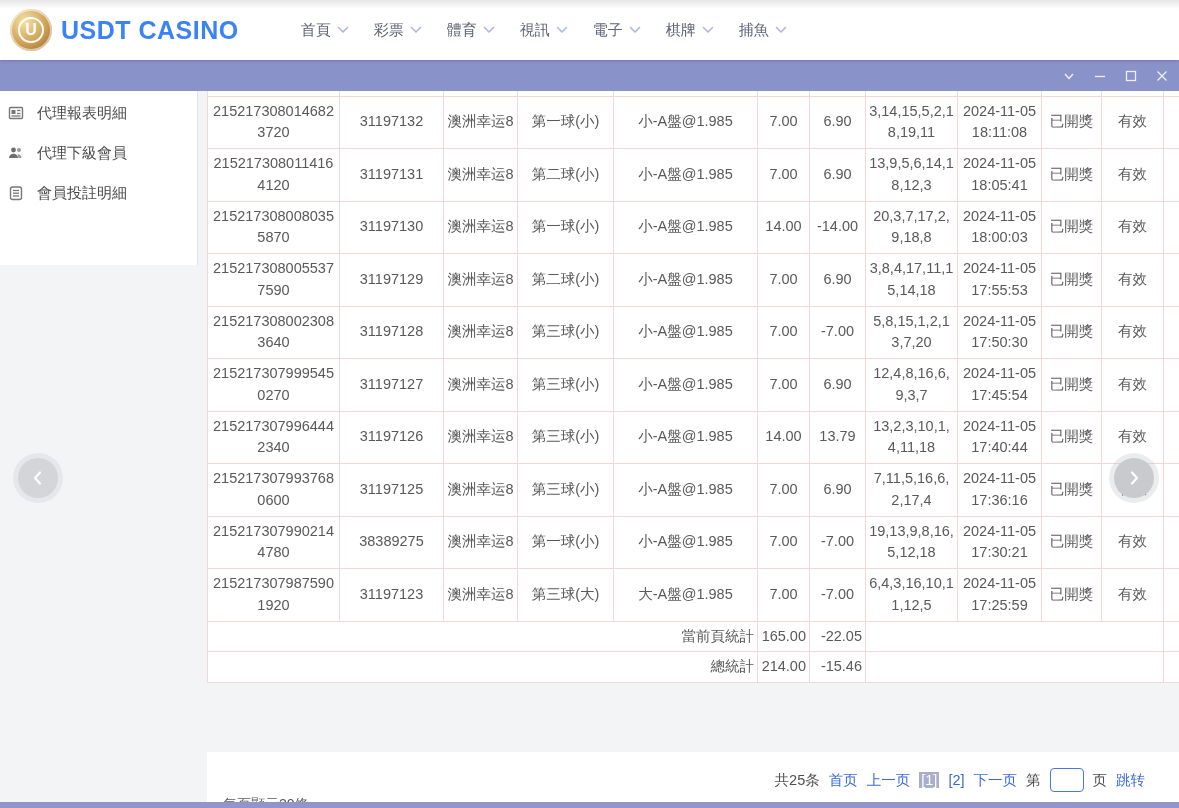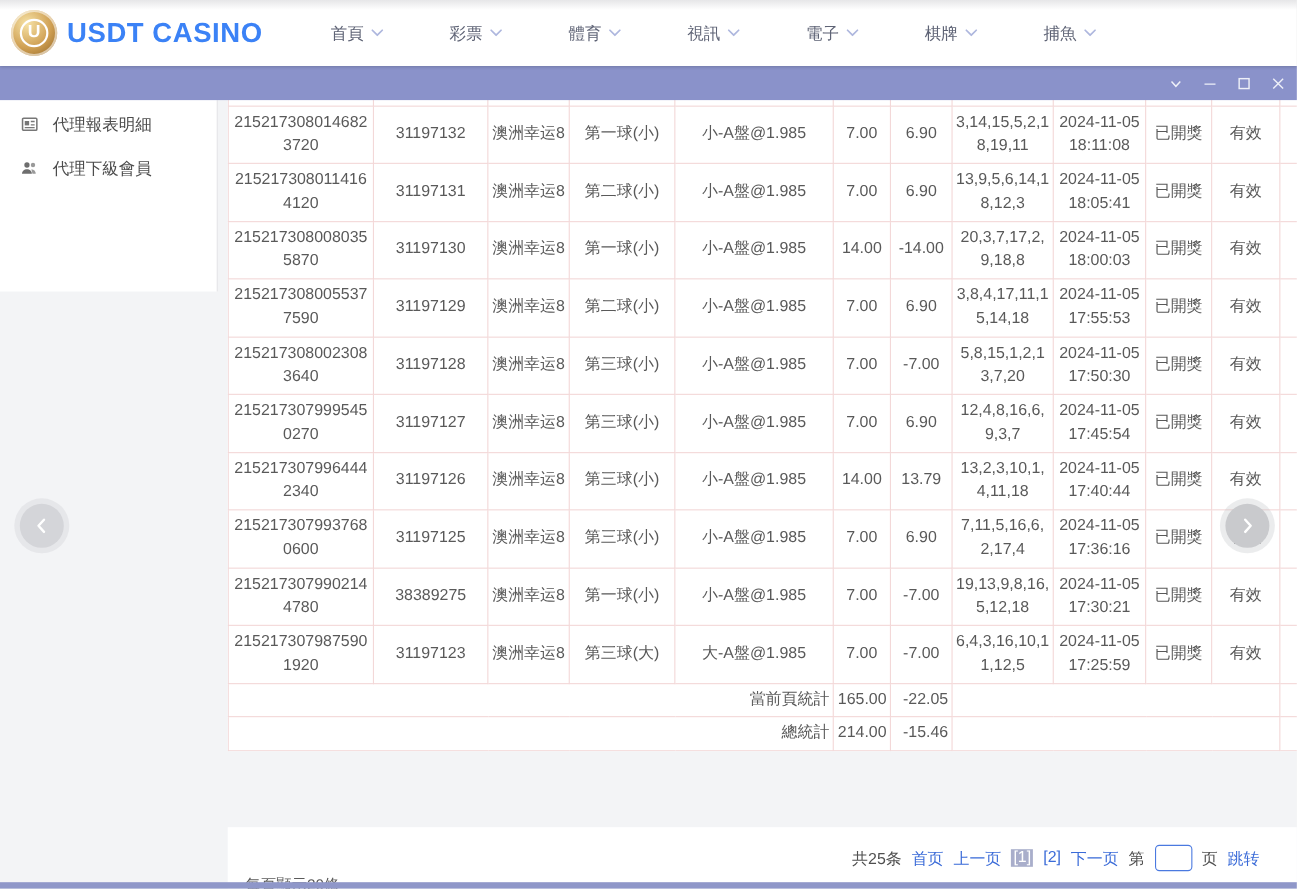--- a/index.html
+++ b/index.html
@@ -32,21 +32,21 @@
   .logo-u{
     width:26px; height:26px; border-radius:50%;
     border:2px solid #fff; color:#fff; font-weight:bold; font-size:16px;
     display:flex; align-items:center; justify-content:center;
   }
   .logo-text{
     margin-left:9px; font-size:25px; font-weight:800; letter-spacing:.5px;
     color:#3b82f6; text-shadow:0 1px 0 rgba(255,255,255,.6);
     white-space:nowrap;
   }
-  .nav{ display:flex; margin-left:62px; gap:60px; }
+  .nav{ display:flex; margin-left:62px; gap:25px; }
   .nav-item{
     display:flex; align-items:center; gap:6px;
     font-size:15px; color:#5e6375; cursor:pointer; white-space:nowrap;
   }
 
   
   .titlebar{
     position:absolute; top:60px; left:0; width:1179px; height:31px;
     background:#8a92ca; display:flex; align-items:center; justify-content:flex-end;
     z-index:4;
@@ -55,21 +55,21 @@
   .titlebar .win-btn{ width:14px; height:14px; display:flex; align-items:center; justify-content:center; cursor:pointer; }
 
   
   .sidebar{
     position:absolute; top:91px; left:0; width:198px; height:174px;
     background:#fff; border-right:1px solid #e3e3e7;
     padding-top:2px;
   }
   .side-item{
     height:40px; display:flex; align-items:center; gap:13px;
-    padding-left:19px; font-size:15px; color:#4c4c4c; cursor:pointer;
+    padding-left:8px; font-size:15px; color:#4c4c4c; cursor:pointer;
     white-space:nowrap;
   }
   .side-item .icon{ display:flex; width:16px; height:16px; }
 
   
   .table-wrap{
     position:absolute; left:207px; top:90px; width:972px; background:#fff;
     overflow:hidden;
   }
   table{ border-collapse:collapse; table-layout:fixed; width:984px; }
@@ -222,20 +222,31 @@
         <svg width="16" height="16" viewBox="0 0 16 16">
           <circle cx="5.5" cy="5" r="2.4" fill="#6e6e6e"></circle>
           <path d="M1 13c0-2.6 2-4.2 4.5-4.2S10 10.4 10 13z" fill="#6e6e6e"></path>
           <circle cx="11" cy="5" r="2" fill="#9a9a9a"></circle>
           <path d="M9.5 8.9c2.3.2 4 1.7 4 4.1h-3" fill="#9a9a9a"></path>
         </svg>
       </span>
     <span>代理下級會員</span>
   </div>
 
+  <div class="side-item">
+    <span class="icon">
+        <svg width="16" height="16" viewBox="0 0 16 16">
+          <rect x="2.5" y="2" width="11" height="12.5" rx="2" fill="none" stroke="#777" stroke-width="1.4"></rect>
+          <line x1="5" y1="5.5" x2="11" y2="5.5" stroke="#777" stroke-width="1.3"></line>
+          <line x1="5" y1="8.2" x2="11" y2="8.2" stroke="#777" stroke-width="1.3"></line>
+          <line x1="5" y1="10.9" x2="11" y2="10.9" stroke="#777" stroke-width="1.3"></line>
+        </svg>
+      </span>
+    <span>會員投註明細</span>
+  </div>
 
 </div>
 
 <div class="table-wrap">
   <table>
     <colgroup>
       <col style="width:132px">
         <col style="width:104px">
         <col style="width:74px">
       <col style="width:96px">

